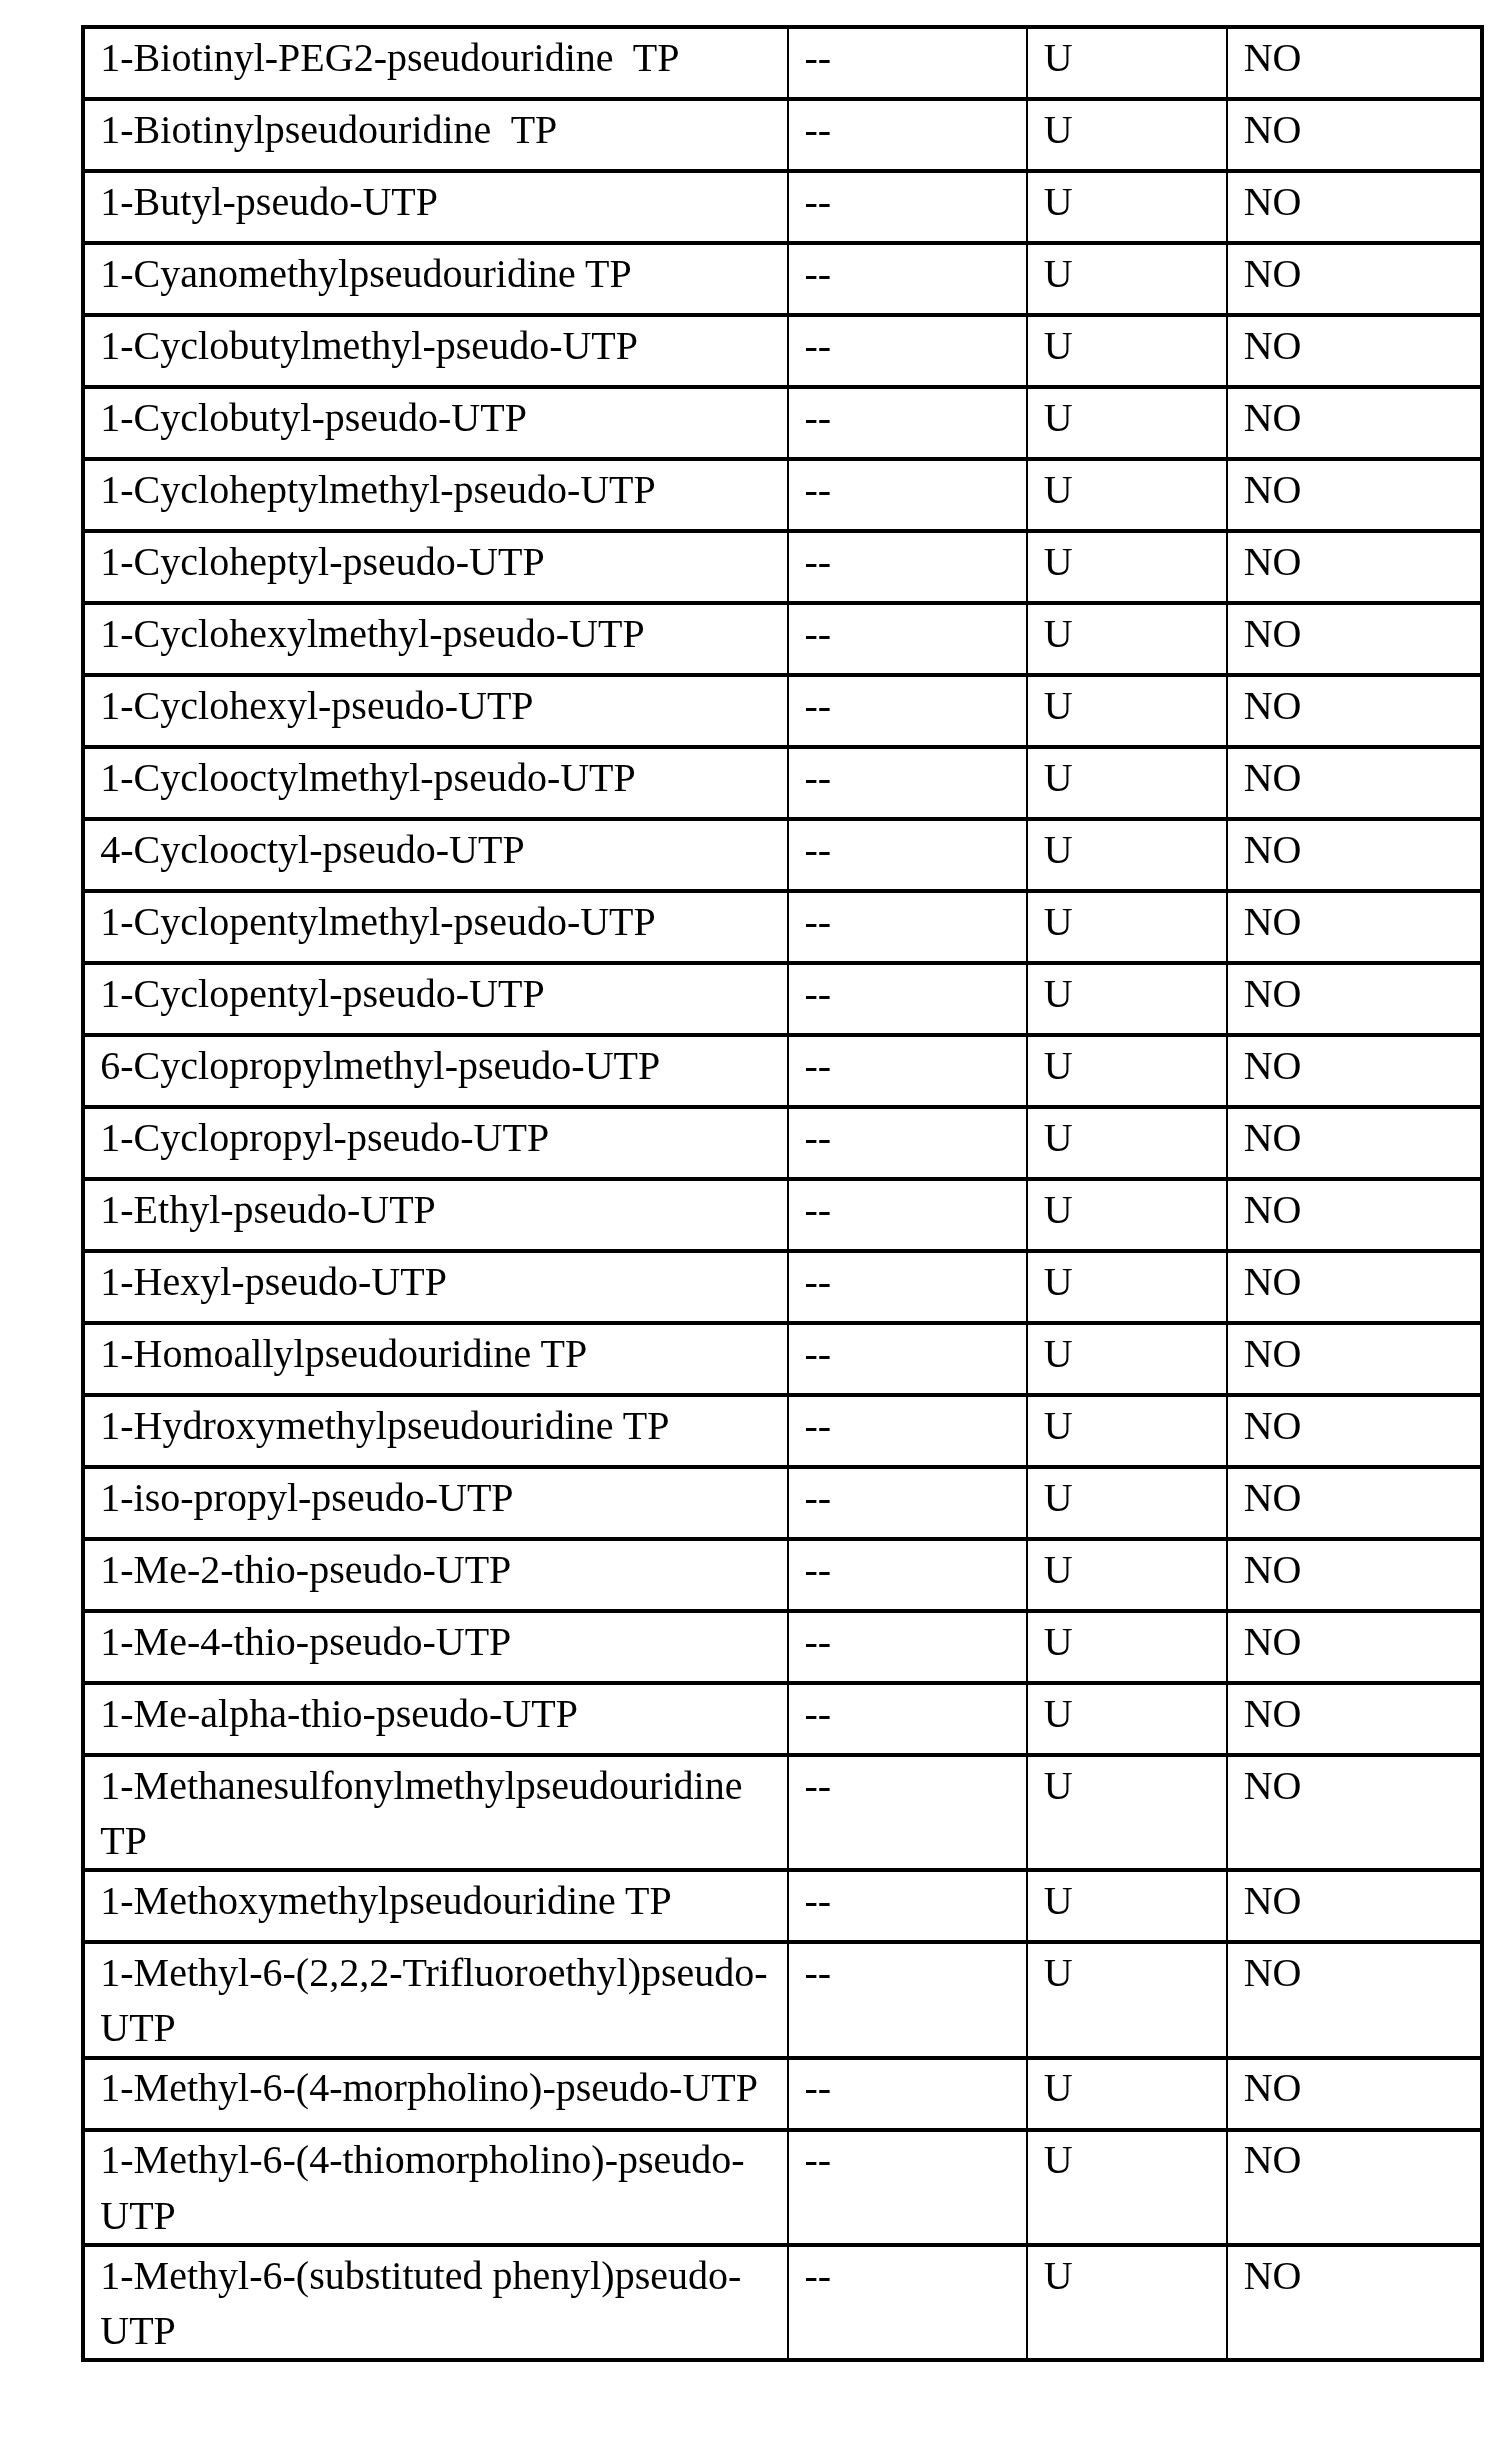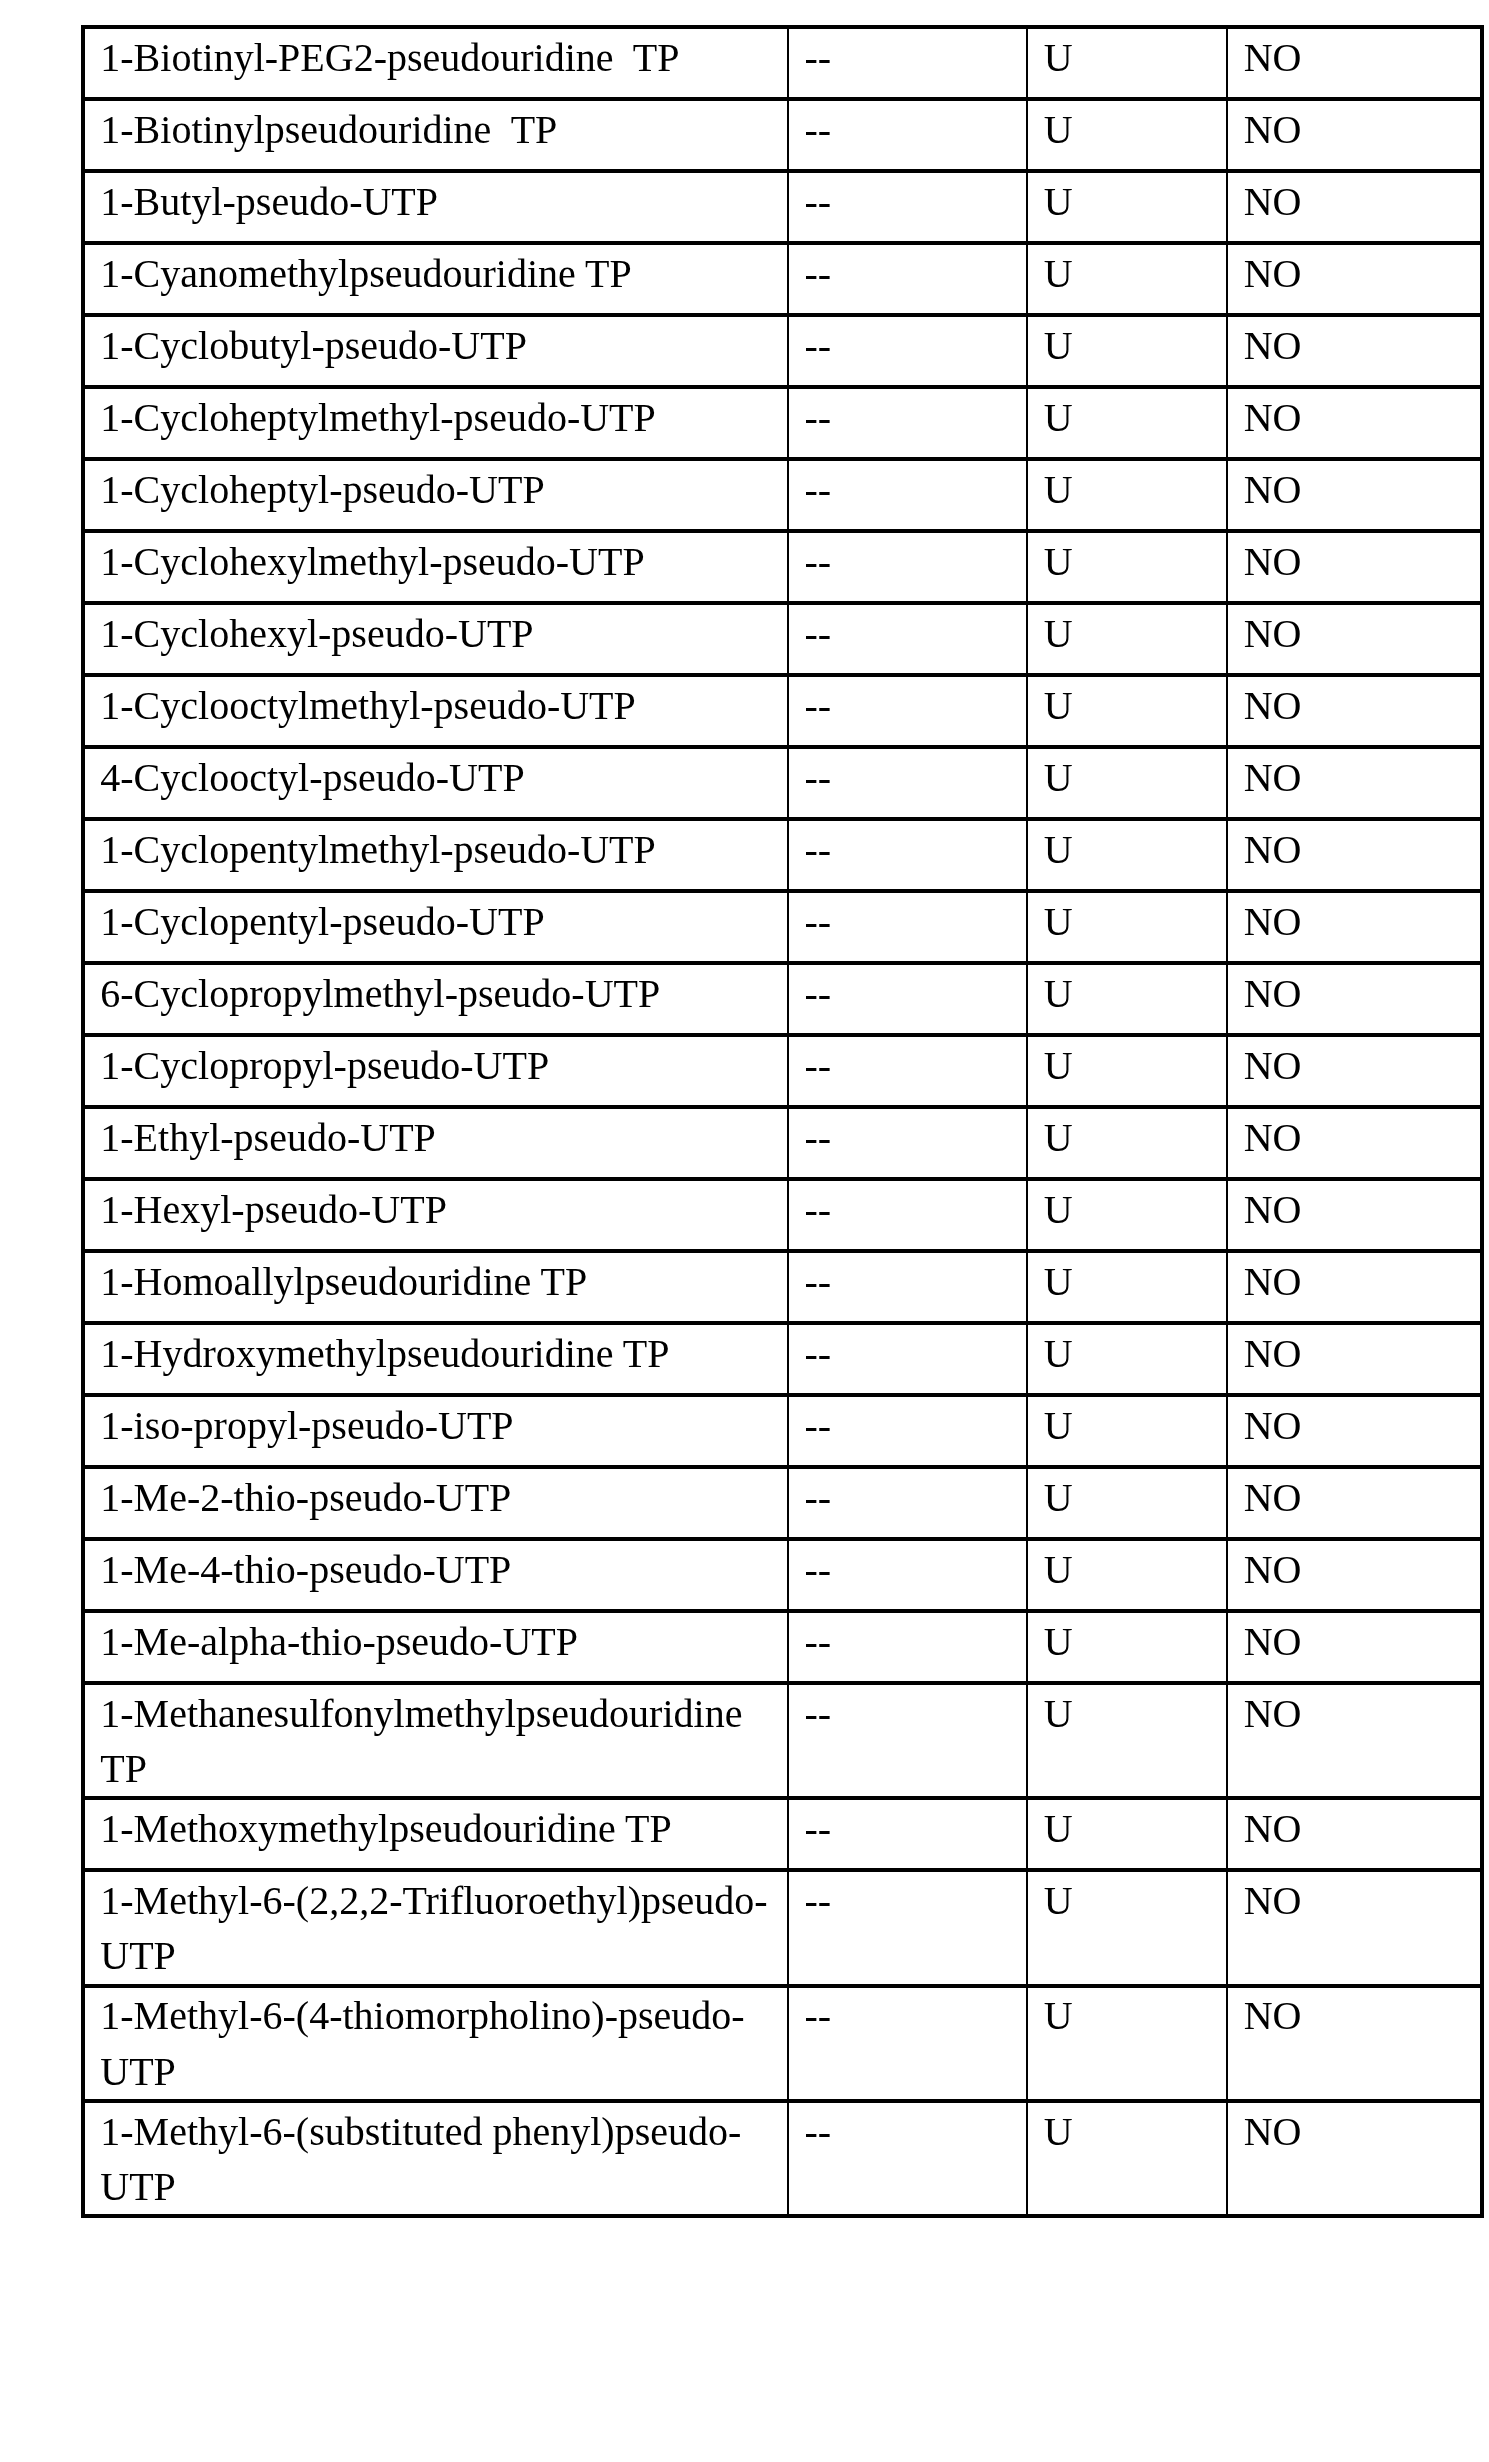--- a/index.html
+++ b/index.html
@@ -83,20 +83,26 @@
           <td>U</td>
           <td>NO</td>
         </tr>
         <tr>
           <td>1-Cyanomethylpseudouridine TP</td>
           <td>--</td>
           <td>U</td>
           <td>NO</td>
         </tr>
         <tr>
+          <td>1-Cyclobutylmethyl-pseudo-UTP</td>
+          <td>--</td>
+          <td>U</td>
+          <td>NO</td>
+        </tr>
+        <tr>
           <td>1-Cyclobutyl-pseudo-UTP</td>
           <td>--</td>
           <td>U</td>
           <td>NO</td>
         </tr>
         <tr>
           <td>1-Cycloheptylmethyl-pseudo-UTP</td>
           <td>--</td>
           <td>U</td>
           <td>NO</td>
@@ -210,20 +216,26 @@
           <td>NO</td>
         </tr>
         <tr>
           <td>1-Methoxymethylpseudouridine TP</td>
           <td>--</td>
           <td>U</td>
           <td>NO</td>
         </tr>
         <tr class="tall">
           <td>1-Methyl-6-(2,2,2-Trifluoroethyl)pseudo-UTP</td>
+          <td>--</td>
+          <td>U</td>
+          <td>NO</td>
+        </tr>
+        <tr>
+          <td>1-Methyl-6-(4-morpholino)-pseudo-UTP</td>
           <td>--</td>
           <td>U</td>
           <td>NO</td>
         </tr>
         <tr class="tall">
           <td>1-Methyl-6-(4-thiomorpholino)-pseudo-UTP</td>
           <td>--</td>
           <td>U</td>
           <td>NO</td>
         </tr>

